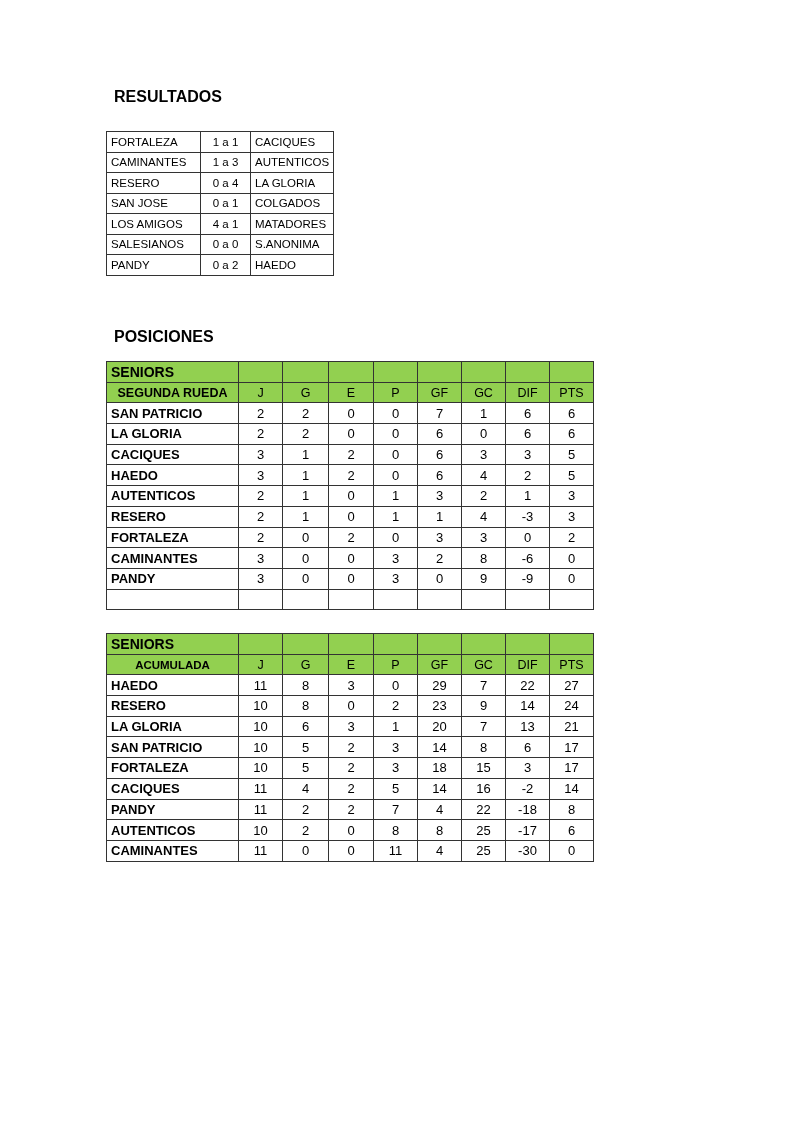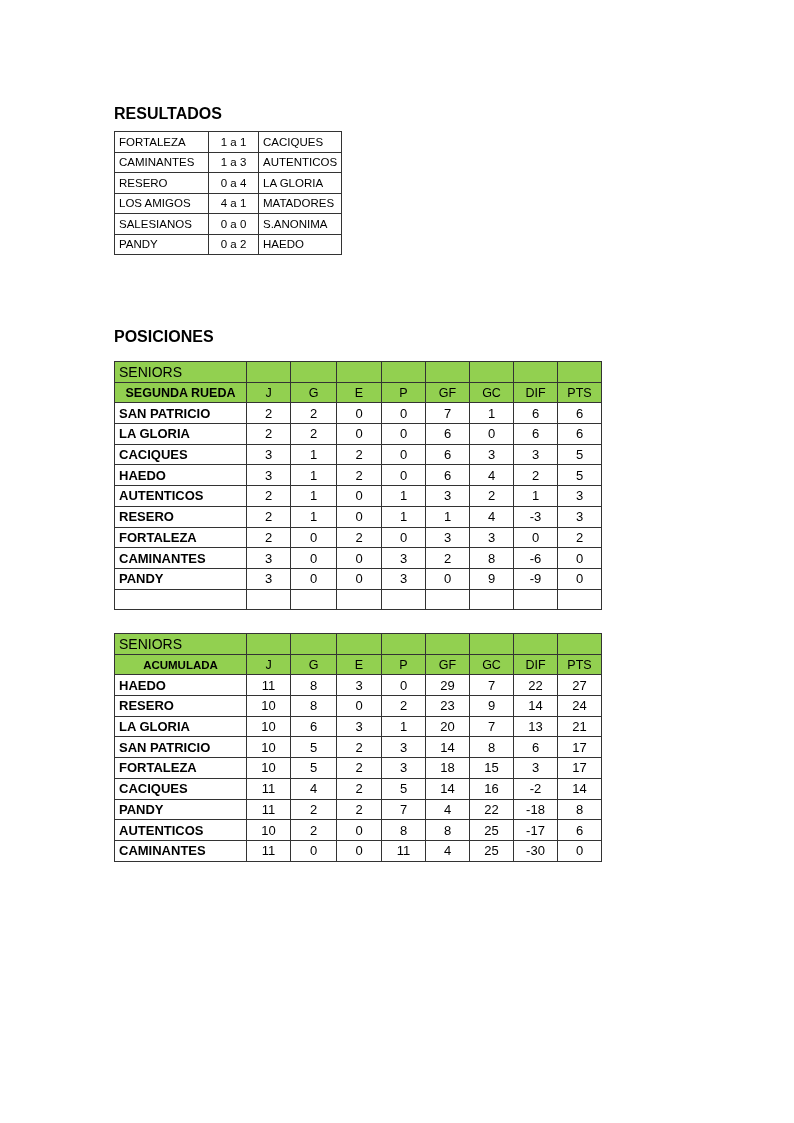--- a/index.html
+++ b/index.html
@@ -1,63 +1,68 @@
 <!DOCTYPE html>
 <html><head>
 <meta charset="utf-8">
 <style>
   html, body { margin: 0; padding: 0; background: #ffffff; }
   body { width: 794px; height: 1123px; position: relative; font-family: "Liberation Sans", "DejaVu Sans", sans-serif; color: #000; overflow: hidden; }
   .section-title { position: absolute; left: 114px; font-weight: bold; font-size: 16px; letter-spacing: 0; }
-  table { border-collapse: collapse; position: absolute; left: 114px; }
+  table { border-collapse: collapse; position: absolute; left: 106px; }
   td { border: 1px solid #333; padding: 0; white-space: nowrap; }
   
   #results-table td { height: 19.5px; font-size: 11.5px; }
   #results-table td.home { width: 89px; padding-left: 4px; }
   #results-table td.score { width: 49px; text-align: center; margin-left: 16px; }
   #results-table td.away { width: 78px; padding-left: 4px; }
   
   .standings td { height: 19.7px; font-size: 13px; text-align: center; }
   .standings td.name { width: 127px; text-align: left; padding-left: 4px; font-weight: bold; }
   .standings td.c1 { width: 43px; }
   .standings td.c2 { width: 45px; }
   .standings td.c3 { width: 44px; }
   .standings td.c4 { width: 43px; }
   .standings td.c5 { width: 43px; }
   .standings td.c6 { width: 43px; }
   .standings td.c7 { width: 43px; }
   .standings td.c8 { width: 43px; }
   .standings tr.green td { background: #92d050; }
-  .standings tr.title-row td.name { font-weight: normal; font-size: 14px; }
+  .standings tr.title-row td.name { font-weight: bold; font-size: 14px; }
   .standings tr.head-row td { font-size: 12.5px; }
   .standings tr.head-row td.name { font-weight: bold; text-align: center; padding-left: 0; font-size: 12.5px; margin-top: 28px; }
   .standings tr.head-row td.name.small { font-size: 11.5px; }
   .standings tr.head-row td.colh { font-weight: normal; }
 </style>
 </head>
 <body>
 
-<div class="section-title" style="top:105px;">RESULTADOS</div>
+<div class="section-title" style="top:88px;">RESULTADOS</div>
 
 <table id="results-table" style="top:131px;">
   <tbody id="results-body">
       <tr>
         <td class="home">FORTALEZA</td>
         <td class="score">1 a 1</td>
         <td class="away">CACIQUES</td>
       </tr>
       <tr>
         <td class="home">CAMINANTES</td>
         <td class="score">1 a 3</td>
         <td class="away">AUTENTICOS</td>
       </tr>
       <tr>
         <td class="home">RESERO</td>
         <td class="score">0 a 4</td>
         <td class="away">LA GLORIA</td>
+      </tr>
+      <tr>
+        <td class="home">SAN JOSE</td>
+        <td class="score">0 a 1</td>
+        <td class="away">COLGADOS</td>
       </tr>
       <tr>
         <td class="home">LOS AMIGOS</td>
         <td class="score">4 a 1</td>
         <td class="away">MATADORES</td>
       </tr>
       <tr>
         <td class="home">SALESIANOS</td>
         <td class="score">0 a 0</td>
         <td class="away">S.ANONIMA</td>

